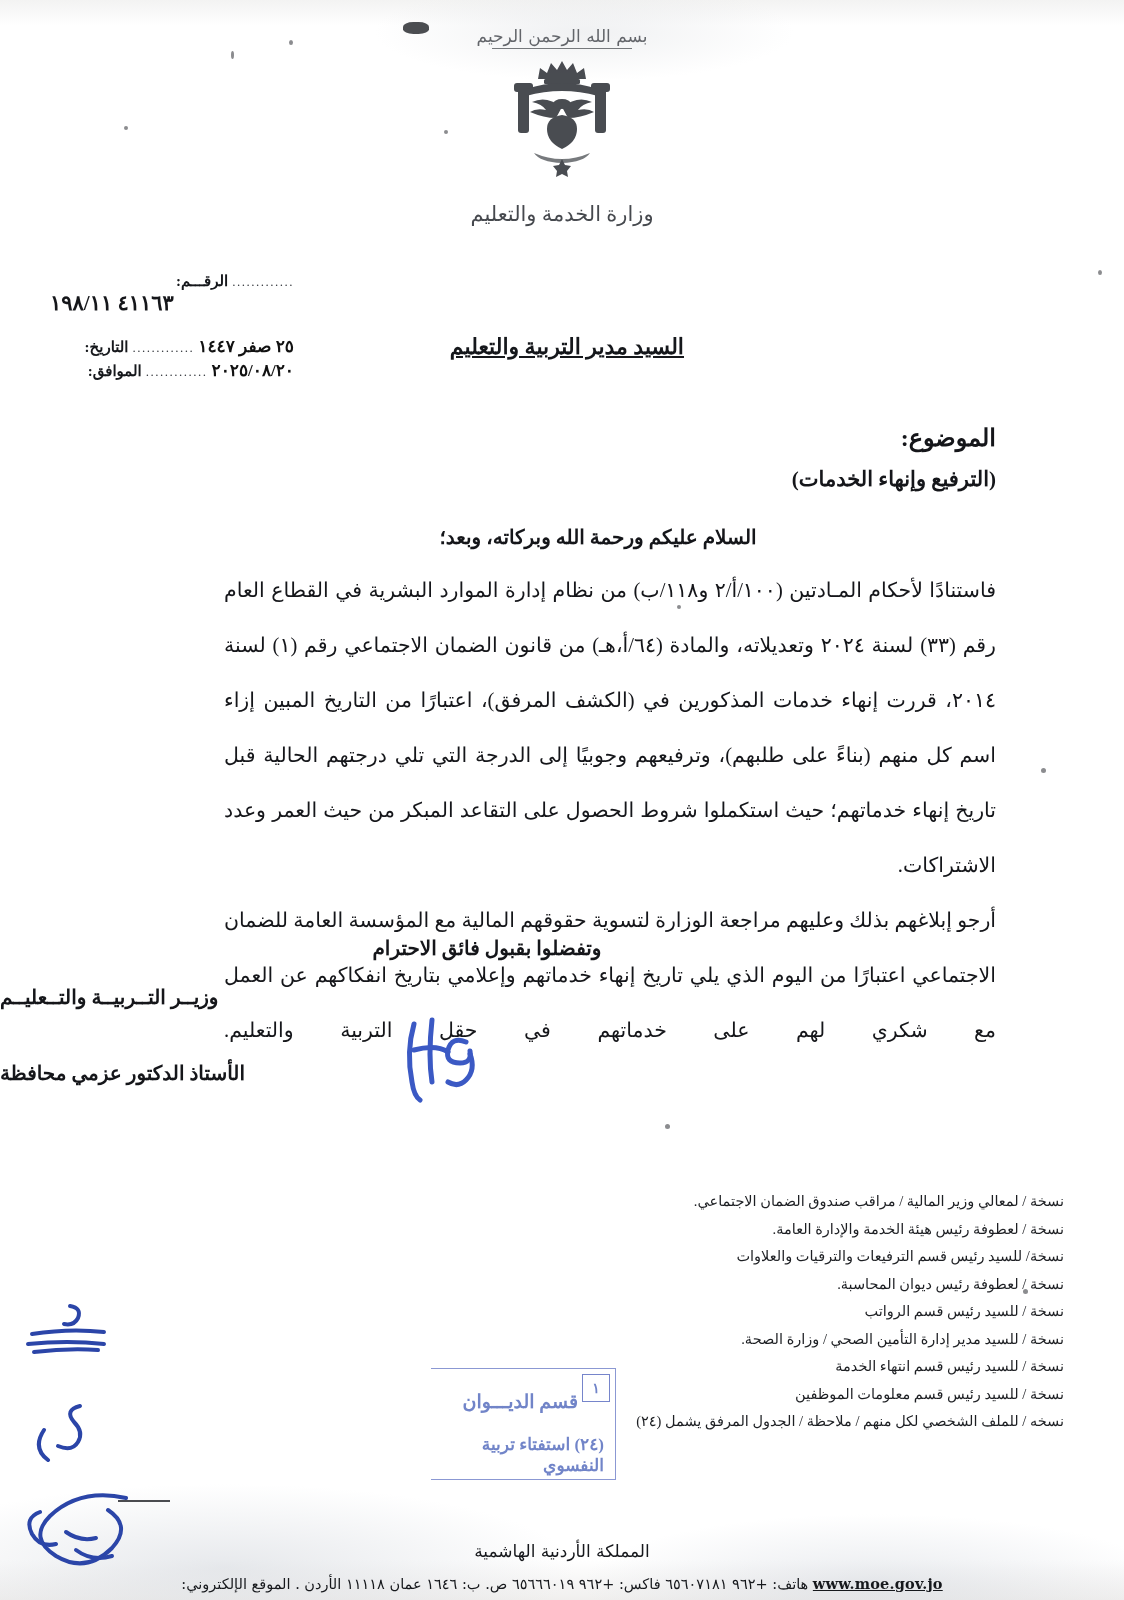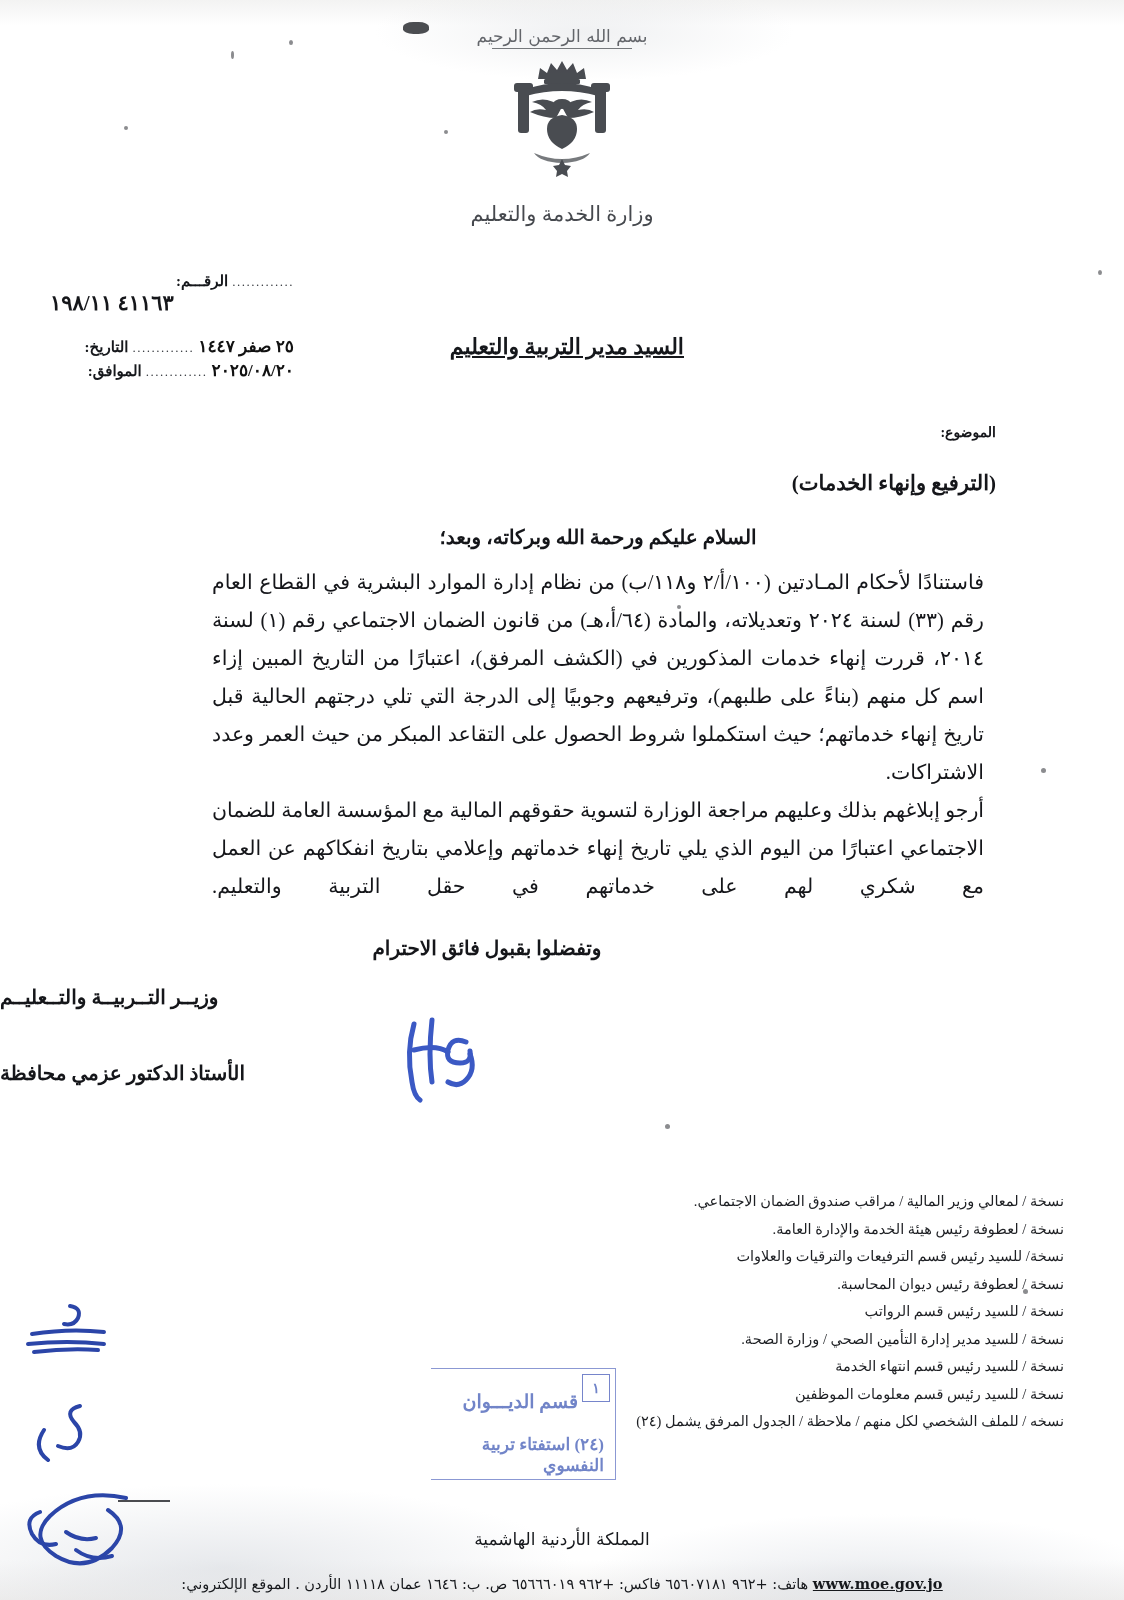--- a/index.html
+++ b/index.html
@@ -61,30 +61,30 @@
     font-size:21px;font-weight:bold;letter-spacing:2px;
     margin:-2px 0 20px 0;text-align:left;padding-left:18px;
   }
   
   .addressee{
     position:absolute;top:334px;right:440px;
     font-size:22px;font-weight:bold;letter-spacing:.5px;color:#15171b;text-decoration:underline;
   }
   
   .subject-wrap{position:absolute;top:424px;right:128px;}
-  .subject-label{font-size:14px;font-weight:bold;margin-bottom:30px;}
+  .subject-label{font-size:24px;font-weight:bold;margin-bottom:15px;}
   .subject-value{font-size:21px;font-weight:bold;}
   
   .salutation{
     position:absolute;top:525px;right:128px;left:200px;
     text-align:center;font-size:20px;font-weight:bold;
   }
   .body{
-    position:absolute;top:563px;right:140px;width:772px;
-    font-size:20.5px;line-height:38px;text-align:justify;
+    position:absolute;top:563px;right:128px;width:772px;
+    font-size:20.5px;line-height:55px;text-align:justify;
     text-align-last:justify;
   }
   .body p{margin:0;}
   .body .indent{text-indent:0;}
   .closing{
     position:absolute;top:936px;right:0;left:0;
     text-align:center;font-size:20px;font-weight:bold;
     padding-right:150px;
   }
   
@@ -136,21 +136,21 @@
   
   .footer{position:absolute;bottom:8px;left:0;right:0;text-align:center;}
   .kingdom{
     font-size:17px;color:#16181c;letter-spacing:.5px;margin-bottom:14px;
     font-family:"DejaVu Serif",serif;
   }
   .contact{
     font-size:14.5px;color:#16181c;letter-spacing:.2px;
     font-family:"DejaVu Serif",serif;direction:rtl;
   }
-  .contact .site{font-weight:bold;text-decoration:underline;direction:ltr;display:inline-block;margin-top:12px;}
+  .contact .site{font-weight:bold;text-decoration:underline;direction:ltr;display:inline-block;}
   
   .speck{position:absolute;background:#2c2e33;border-radius:50%;opacity:.55;}
 </style>
 </head>
 <body>
 
 <div class="page">
   <div class="scan-noise"></div>
 
   <div class="header">

